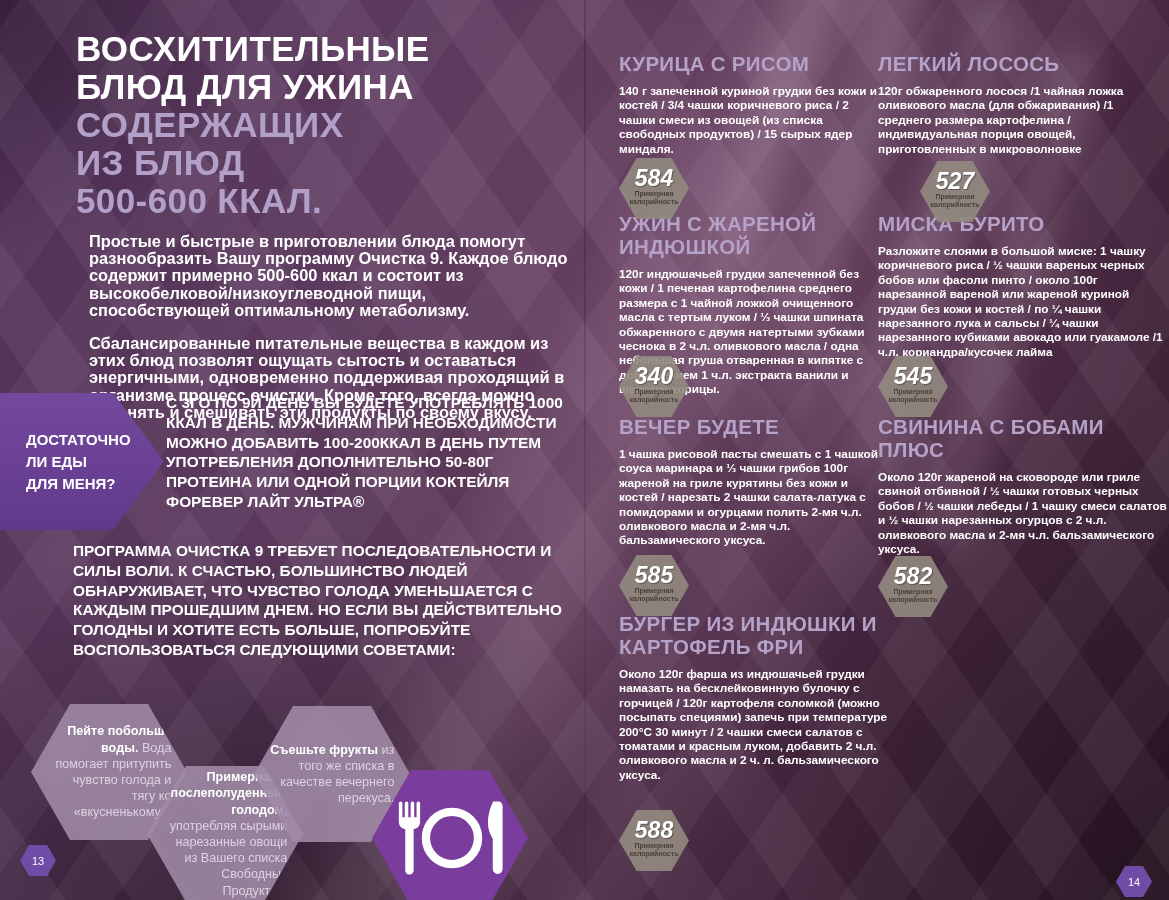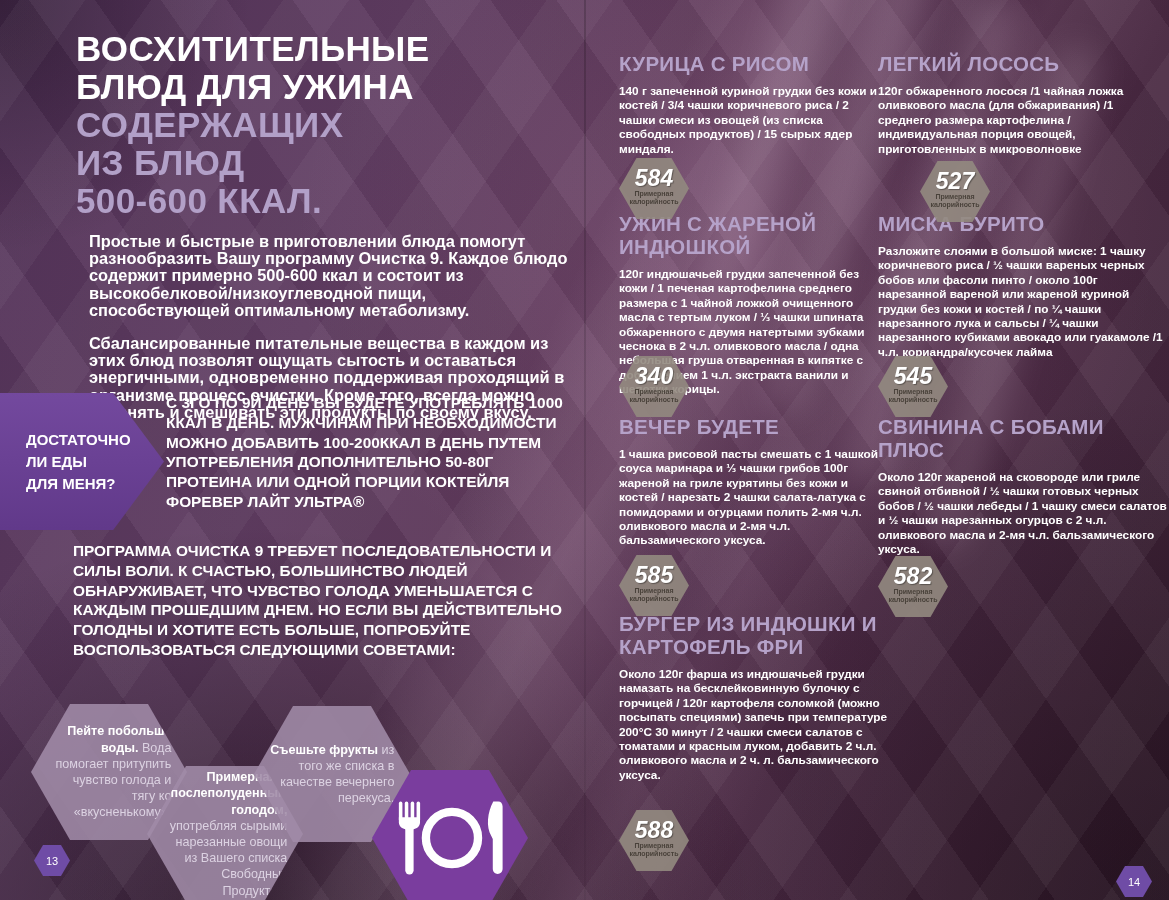--- a/index.html
+++ b/index.html
@@ -62,21 +62,21 @@
   .tip .txt{width:80%;font-size:12.6px;line-height:16.2px;color:#dcd2e2;font-weight:500;}
   .tip .txt b{color:#fff;}
   .tip1{left:31px;top:704px;}
   .tip2{left:147px;top:766px;}
   .tip3{left:254px;top:706px;}
   .hex-icon{position:absolute;left:372px;top:770px;width:156px;height:136px;
     background:#7a3d9e;display:flex;align-items:center;justify-content:center;}
 
   .page-hex{position:absolute;width:36px;height:31px;background:#6f4ca6;color:#fff;
     display:flex;align-items:center;justify-content:center;font-size:11px;font-weight:500;}
-  .page-hex.left{left:34px;top:845px;text-align:right;}
+  .page-hex.left{left:20px;top:845px;text-align:right;}
   .page-hex.right{left:1116px;top:843px;margin-top:23px;}
 
   
   .recipe{position:absolute;}
   .recipe h3{margin:0;font-weight:bold;font-size:20.5px;line-height:23px;color:#b5a2c9;letter-spacing:.3px;}
   .recipe p{margin:9px 0 0;font-weight:bold;font-size:11.8px;line-height:14.4px;color:#fff;}
   .r0{left:619px;top:52px;width:258px;}
   .r1{left:878px;top:52px;width:286px;}
   .r2{left:619px;top:212px;width:260px;}
   .r3{left:878px;top:212px;width:290px;}

